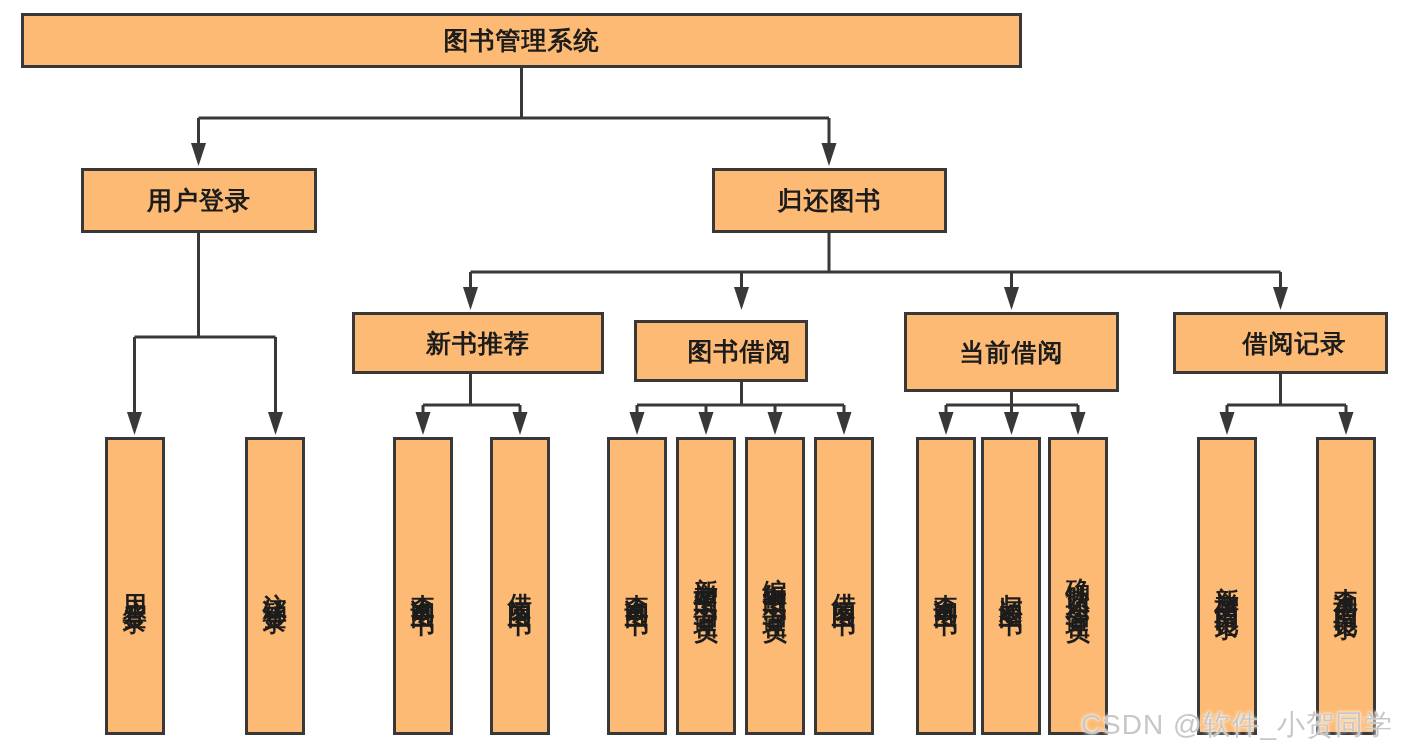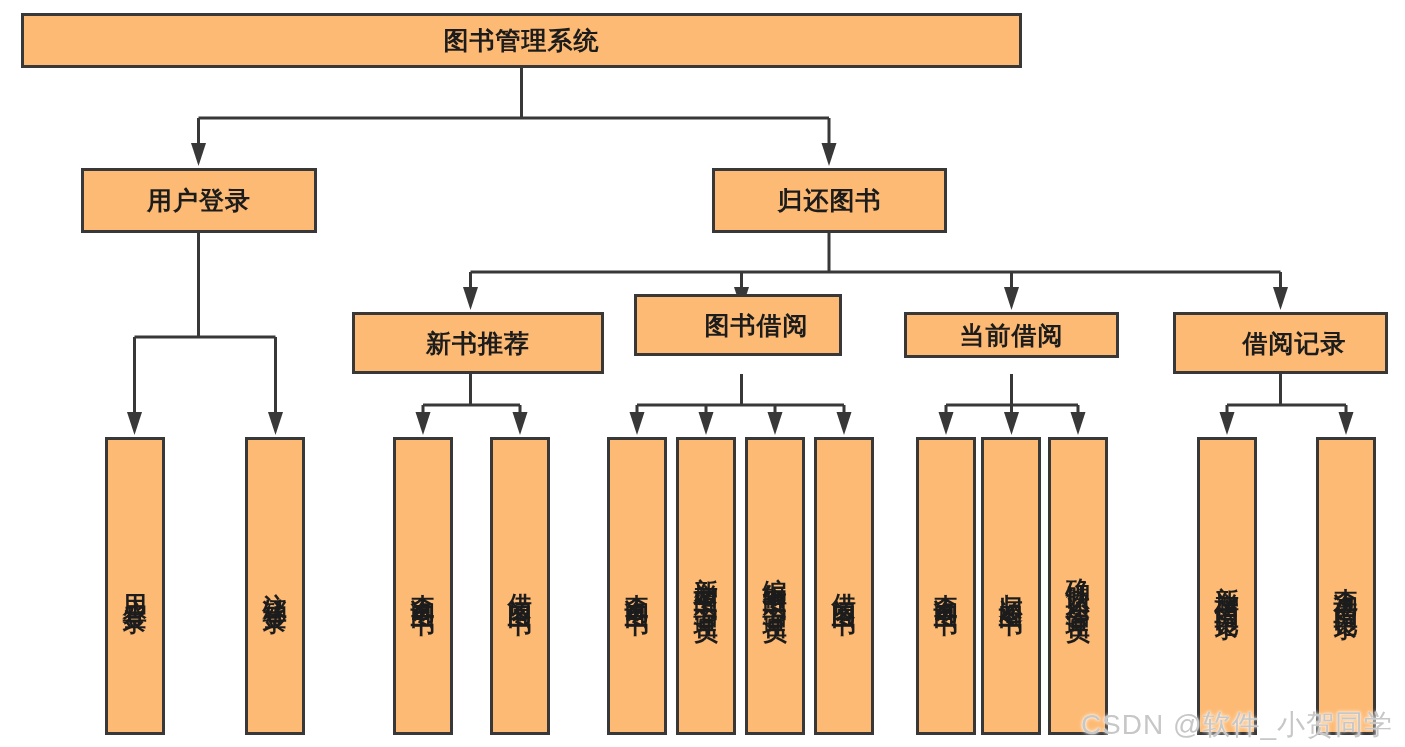--- a/index.html
+++ b/index.html
@@ -86,24 +86,24 @@
   <div class="node hbox" style="left:81px;top:168px;width:236px;height:65px;">
     <span>用户登录</span>
   </div>
   <div class="node hbox" style="left:712px;top:168px;width:235px;height:65px;">
     <span>归还图书</span>
   </div>
 
   <div class="node hbox" style="left:352px;top:312px;width:252px;height:62px;">
     <span>新书推荐</span>
   </div>
-  <div class="node hbox" style="left:634px;top:294px;width:208px;height:62px;padding-left:37px;">
+  <div class="node hbox" style="left:634px;top:320px;width:174px;height:62px;padding-left:37px;">
     <span>图书借阅</span>
   </div>
-  <div class="node hbox" style="left:904px;top:312px;width:215px;height:46px;">
+  <div class="node hbox" style="left:904px;top:312px;width:215px;height:80px;">
     <span>当前借阅</span>
   </div>
   <div class="node hbox" style="left:1173px;top:312px;width:215px;height:62px;padding-left:28px;">
     <span>借阅记录</span>
   </div>
 
   <div class="node vbox" style="left:105px;top:437px;width:60px;height:298px;">
     <span class="vtext">用户登录</span>
   </div>
   <div class="node vbox" style="left:245px;top:437px;width:60px;height:298px;">

